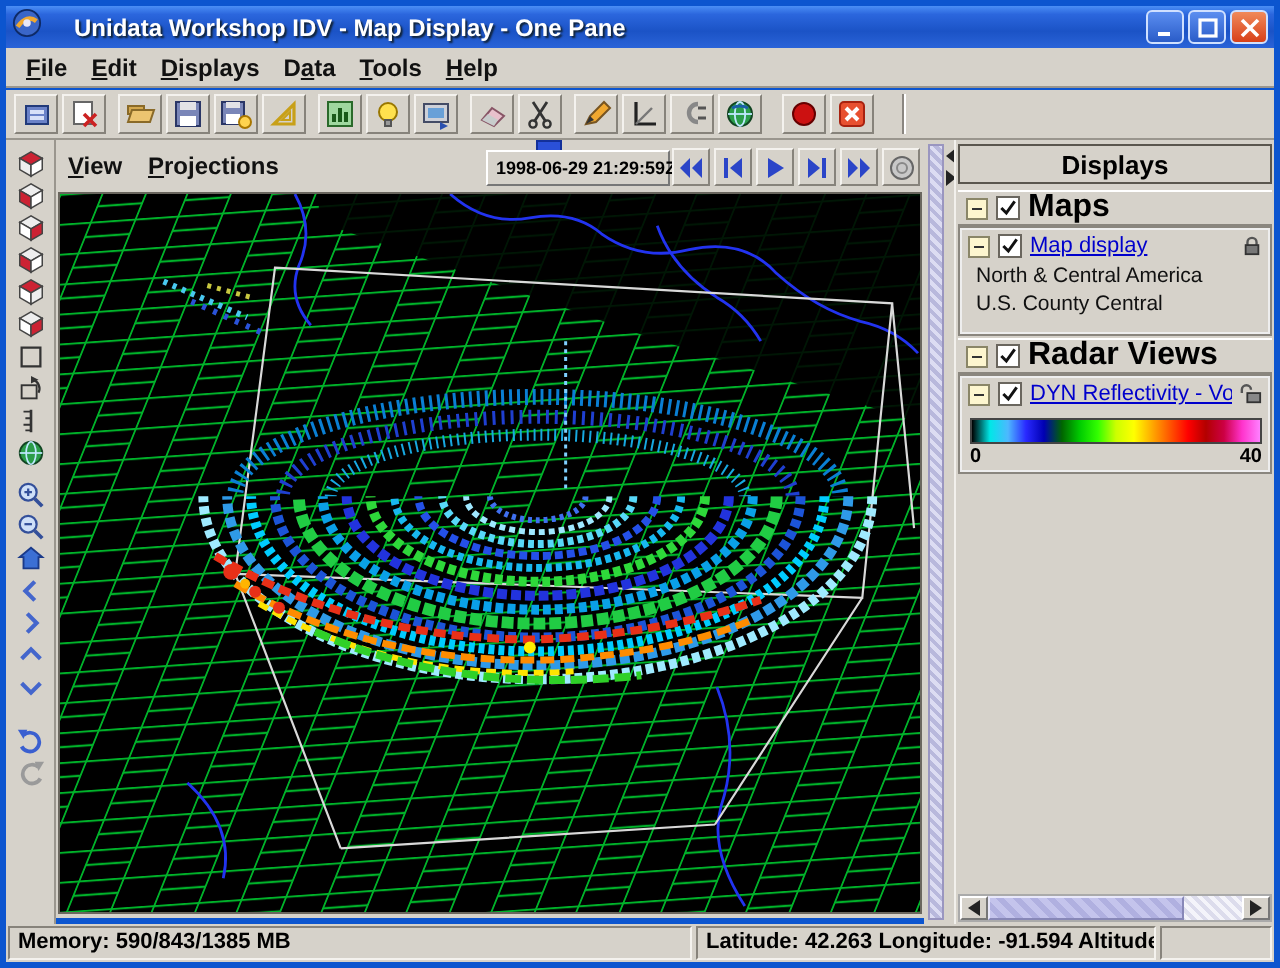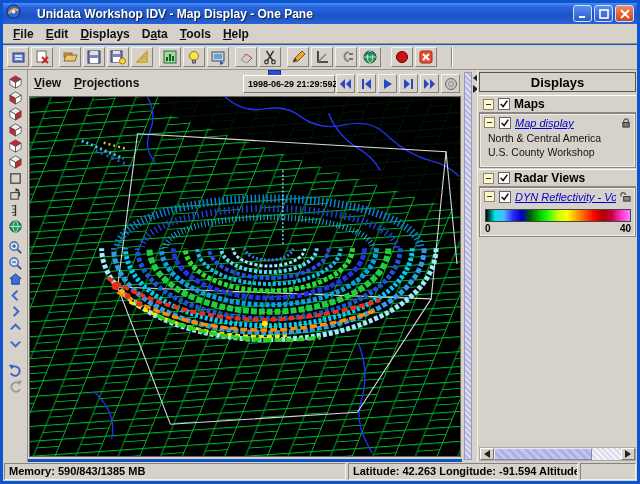--- a/index.html
+++ b/index.html
@@ -34,28 +34,28 @@
     background:#d6d2ca;display:flex;align-items:center;justify-content:center;}
   .canvas{position:absolute;left:1px;top:26px;width:432px;height:361px;background:#000;border:1px solid #6a665e;}
   .splitter{position:absolute;left:462px;top:70px;width:15px;height:392px;background:#d6d2ca;}
   .splitbar{position:absolute;left:2px;top:2px;width:8px;height:388px;
     background:repeating-linear-gradient(45deg,#dcdcf2 0 2px,#b8b8dc 2px 4px);border:1px solid #9a96c0;}
   .rightpanel{position:absolute;left:477px;top:70px;width:160px;height:392px;background:#d6d2ca;border-left:1px solid #f2f0ec;}
   .dhdr{position:absolute;left:1px;top:2px;width:157px;height:20px;border:1px solid #5a564e;background:#d6d2ca;
     text-align:center;font-size:13px;font-weight:bold;line-height:19px;}
   .grouphdr{position:absolute;left:1px;width:157px;height:18px;background:#d6d2ca;border-top:1px solid #fff;
     border-bottom:1px solid #8a867e;display:flex;align-items:center;gap:4px;padding-left:4px;}
-  .grouphdr b{font-size:12px;}
+  .grouphdr b{font-size:16px;}
   .groupbox{position:absolute;left:1px;width:157px;border:1px solid #8a867e;box-shadow:inset 0 0 0 1px #eee;background:#d6d2ca;}
   .minusbox{width:11px;height:11px;background:#fdf6cf;border:1px solid #8a8668;position:relative;flex:none;}
   .minusbox::after{content:"";position:absolute;left:2px;top:4px;width:5px;height:1px;background:#333;}
   .cbx{width:12px;height:12px;background:#fff;border:1px solid #6a665e;flex:none;display:flex;align-items:center;justify-content:center;}
   .dlink{font-size:11px;color:#0000cc;text-decoration:underline;white-space:nowrap;overflow:hidden;}
   .layer{font-size:10.5px;color:#111;padding:1px 0 1px 8px;white-space:nowrap;}
-  .itemrow{display:flex;align-items:flex-start;gap:4px;padding:3px 4px 2px 4px;font-style:italic;}
+  .itemrow{display:flex;align-items:flex-end;gap:4px;padding:3px 4px 2px 4px;}
   .cbar{position:absolute;left:5px;width:146px;height:13px;border:1px solid #444;}
   .cbarlabels{position:absolute;left:5px;width:146px;display:flex;justify-content:space-between;font-size:10px;font-weight:bold;}
   .hscroll{position:absolute;left:1px;top:377px;width:157px;height:14px;background:repeating-linear-gradient(45deg,#f4f4fa 0 2px,#dcdcec 2px 4px);border:1px solid #aaa;display:flex;}
   .harrow{width:14px;height:12px;background:#d6d2ca;border:1px solid;border-color:#fff #777 #777 #fff;display:flex;align-items:center;justify-content:center;flex:none;}
   .hthumb{width:98px;height:12px;background:repeating-linear-gradient(45deg,#c4c4ec 0 3px,#b0b0e0 3px 6px);border:1px solid;border-color:#e8e8fa #8888b8 #8888b8 #e8e8fa;margin-left:0;}
   .statusbar{position:absolute;left:3px;top:462px;width:634px;height:19px;background:#d6d2ca;display:flex;gap:2px;padding:1px;}
   .scell{border:1px solid;border-color:#87837b #f4f2ee #f4f2ee #87837b;height:17px;font-size:11px;font-weight:bold;
     padding:1px 4px;white-space:nowrap;overflow:hidden;}
   .wmlabel{position:absolute;left:0;right:0;top:326px;text-align:center;color:#d8d8d8;font-size:11.5px;font-weight:bold;letter-spacing:.3px;}
   u{text-decoration:underline;}
@@ -485,21 +485,21 @@
               <polyline points="2,6 5,9 10,2" fill="none" stroke="#111" stroke-width="1.8"></polyline>
             </svg>
           </span>
         <span class="dlink" style="flex:1">Map display</span>
         <svg width="10" height="12" viewBox="0 0 11 13">
             <path d="M3 6 V4.5 A2.5 2.5 0 0 1 8 4.5 V6" stroke="#555" fill="none" stroke-width="1.3"></path>
             <rect x="2" y="6" width="7" height="5" fill="#777" stroke="#333"></rect>
           </svg>
       </div>
       <div class="layer">North &amp; Central America</div>
-      <div class="layer">U.S. County Workshop</div>
+      <div class="layer">U.S. County Central</div>
     </div>
 
     <div class="grouphdr" style="top:99px">
       <span class="minusbox"></span>
       <span class="cbx">
           <svg width="10" height="10" viewBox="0 0 12 12">
             <polyline points="2,6 5,9 10,2" fill="none" stroke="#111" stroke-width="1.8"></polyline>
           </svg>
         </span>
       <b>Radar Views</b>

